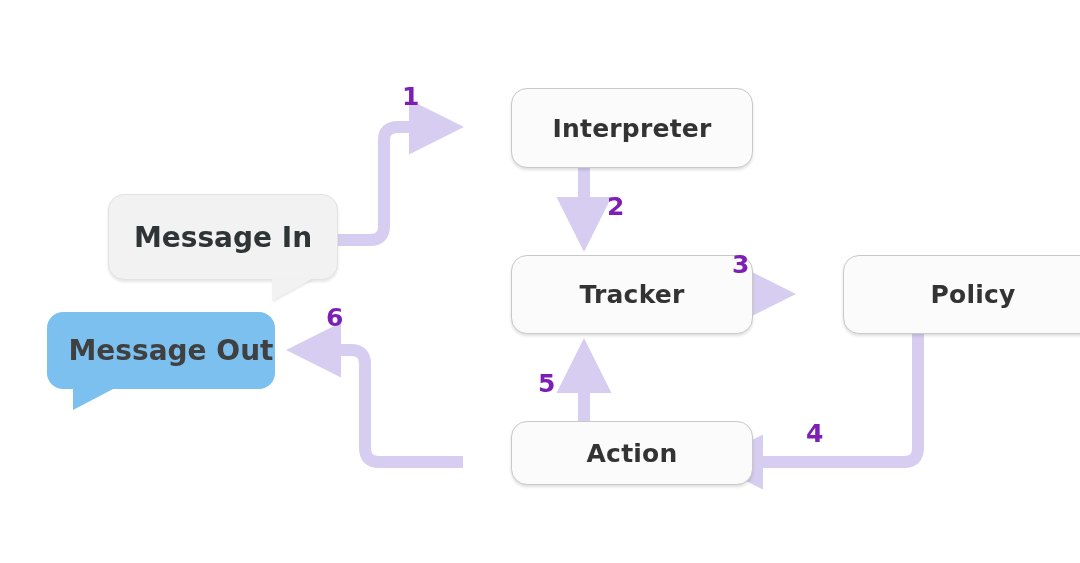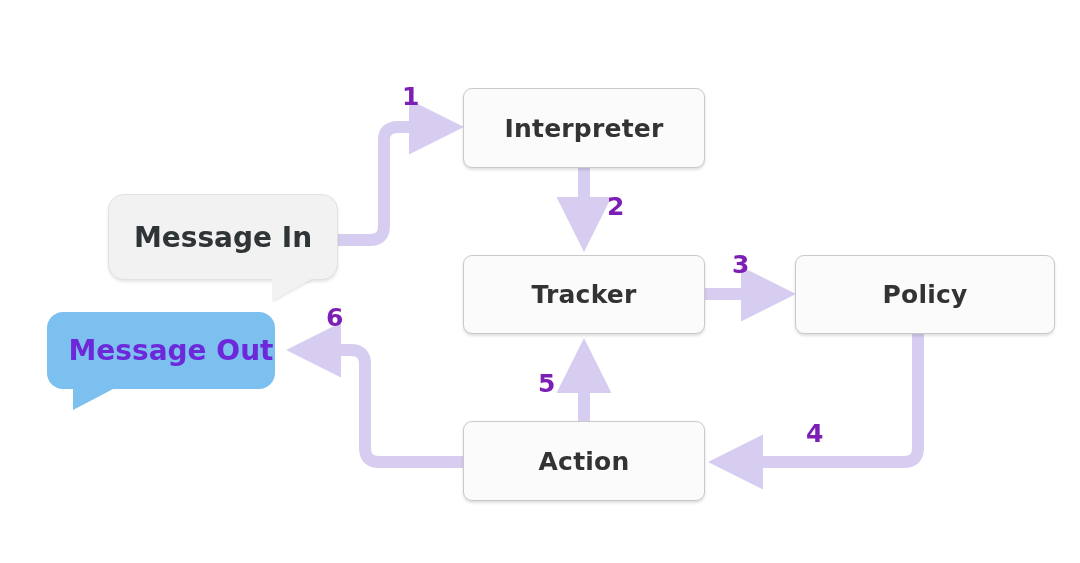--- a/index.html
+++ b/index.html
@@ -20,26 +20,27 @@
     left: 0;
     top: 0;
     width: 1080px;
     height: 563px;
   }
   .node-box {
     position: absolute;
     box-sizing: border-box;
     background: #fbfbfb;
     border: 1.5px solid #c9c9c9;
-    border-radius: 9px;
+    border-radius: 16px;
     box-shadow: 0 2px 3px rgba(0,0,0,0.13);
     display: flex;
     align-items: center;
     justify-content: center;
     z-index: 3;
+    margin-left: 48px;
   }
   .node-label {
     font-size: 25px;
     font-weight: 700;
     color: #333333;
     letter-spacing: 0.2px;
     white-space: nowrap;
   }
   .bubble {
     position: absolute;
@@ -77,36 +78,36 @@
     z-index: 4;
     filter: drop-shadow(1px 1px 0.8px rgba(0,0,0,0.10));
   }
   #msg-out {
     left: 47px;
     top: 312px;
     width: 228px;
     height: 77px;
     background: #7cc0f0;
   }
-  #msg-out .bubble-label { color: #6d28d9; margin-left: 20px; }
+  #msg-out .bubble-label { color: #404040; margin-left: 20px; }
   #msg-out-tail {
     position: absolute;
     left: 73px;
     top: 388px;
     width: 0;
     height: 0;
     border-top: 22px solid #7cc0f0;
     border-left: 0 solid transparent;
     border-right: 42px solid transparent;
     z-index: 4;
   }
   #box-interpreter { left: 463px; top: 88px;  width: 242px; height: 80px; }
   #box-tracker     { left: 463px; top: 255px; width: 242px; height: 79px; }
   #box-policy      { left: 795px; top: 255px; width: 260px; height: 79px; }
-  #box-action      { left: 463px; top: 421px; width: 242px; height: 80px; }
+  #box-action      { left: 463px; top: 421px; width: 242px; height: 64px; }
 
   .step-number {
     position: absolute;
     font-size: 25px;
     font-weight: 700;
     color: #7d1fb5;
     z-index: 5;
     user-select: none;
   }
   #num-1 { left: 402px; top: 82px; }

